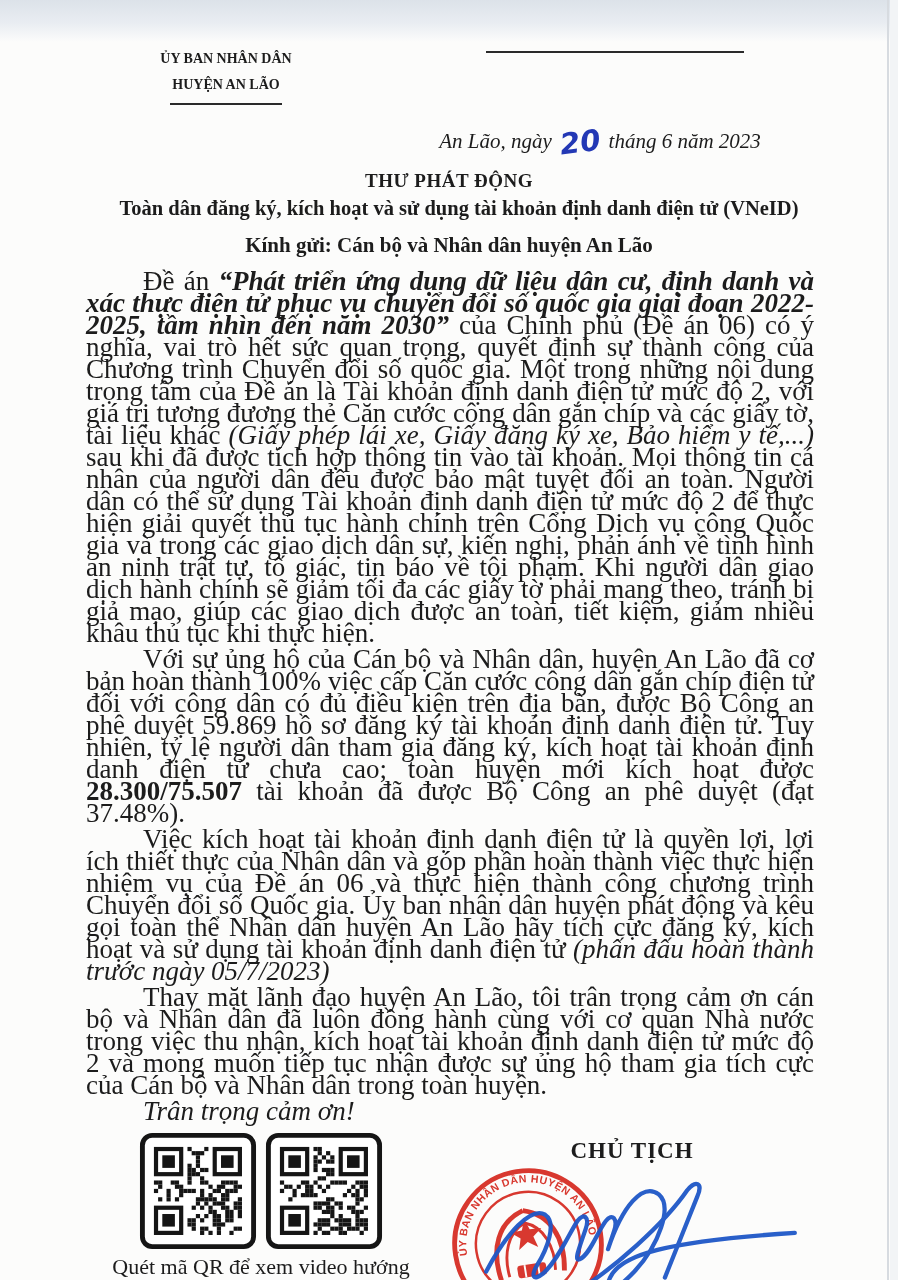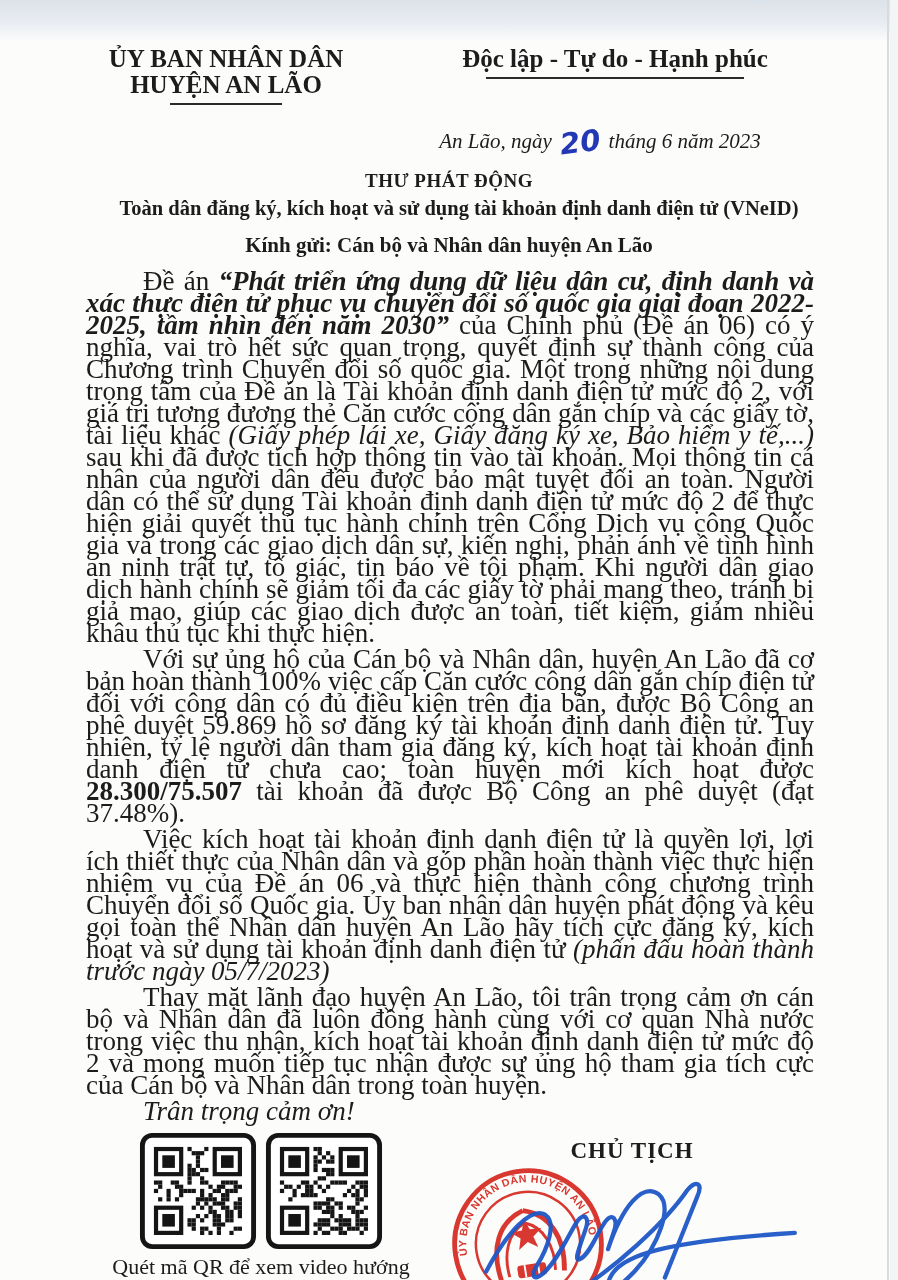--- a/index.html
+++ b/index.html
@@ -6,21 +6,21 @@
   .page{position:relative;width:898px;height:1280px;margin:0 auto;background:#fcfcfb;
         font-family:"Liberation Serif","DejaVu Serif",serif;color:var(--ink,#1c1c1c);overflow:hidden;}
   .scan-band{position:absolute;top:0;left:0;right:0;height:42px;
         background:linear-gradient(180deg,#dce2e9 0%,#e9edf2 55%,rgba(252,252,251,0) 100%);}
   .scan-line{position:absolute;top:0;bottom:0;right:9px;width:2px;background:#d7dbe0;}
   .scan-edge{position:absolute;top:0;bottom:0;right:0;width:8px;background:#f2f4f6;}
 
   .hdr{display:flex;padding-top:46px;position:relative;}
   .hl{width:280px;margin-left:86px;text-align:center;}
   .hr{width:478px;margin-left:10px;text-align:center;}
-  .hline{font-weight:bold;font-size:25px;line-height:26px;white-space:nowrap;}
+  .hline{font-weight:bold;font-size:14px;line-height:26px;white-space:nowrap;}
   .rule{border-top:2px solid #2a2a2a;margin:5px auto 0;}
   .rule-l{width:112px;}
   .rule-r{width:258px;}
 
   .dateline{margin:24px 0 0 330px;width:540px;text-align:center;font-style:italic;font-size:21px;}
   .day{color:var(--hand-blue,#2338b5);font-family:"DejaVu Sans",sans-serif;font-weight:bold;
        font-style:italic;font-size:29px;display:inline-block;transform:rotate(-7deg);
        margin:0 3px;line-height:10px;vertical-align:-4px;}
 
   h1.title{margin:16px 0 0;text-align:center;font-size:19px;letter-spacing:.5px;font-weight:bold;}
@@ -51,21 +51,20 @@
   <div class="scan-edge"></div>
   <div class="scan-line"></div>
 
   <header class="hdr">
     <div class="hl">
       <div class="hline">ỦY BAN NHÂN DÂN</div>
       <div class="hline">HUYỆN AN LÃO</div>
       <div class="rule rule-l"></div>
     </div>
     <div class="hr">
-      <div class="hline">Độc lập - Tự do - Hạnh phúc</div>
       <div class="rule rule-r"></div>
     </div>
   </header>
 
   <div class="dateline">
     <span>An Lão, ngày</span>
     <span class="day">20</span>
     <span>tháng 6  năm 2023</span>
   </div>
 

